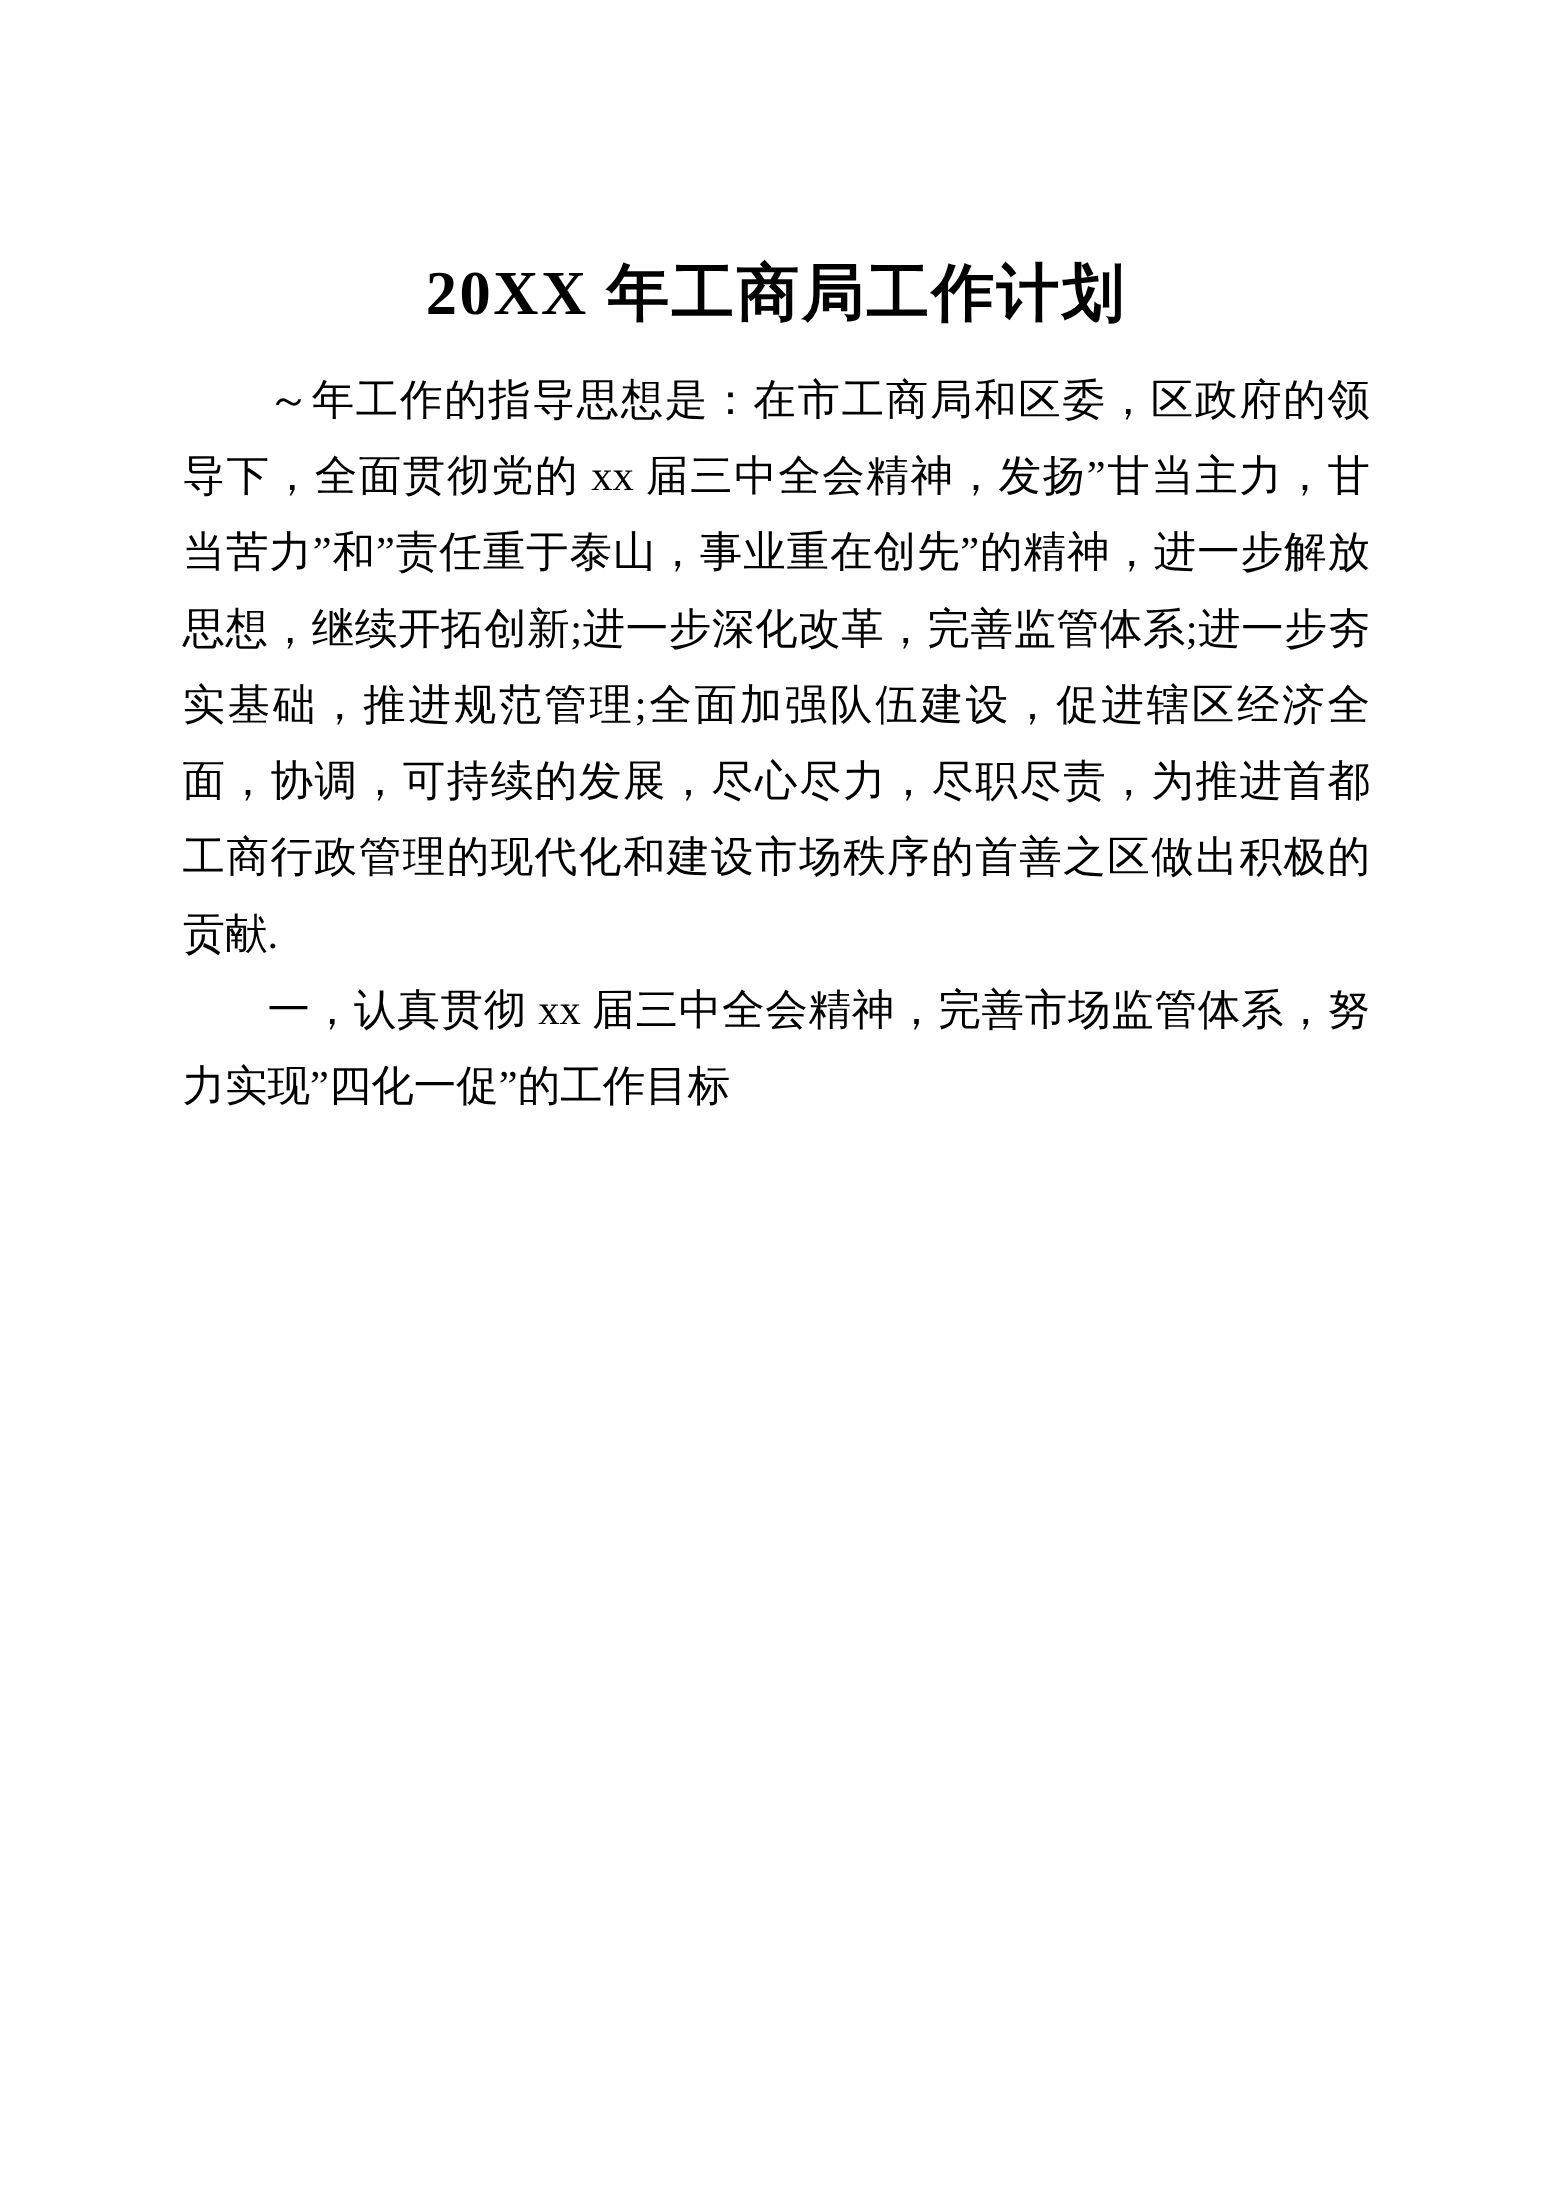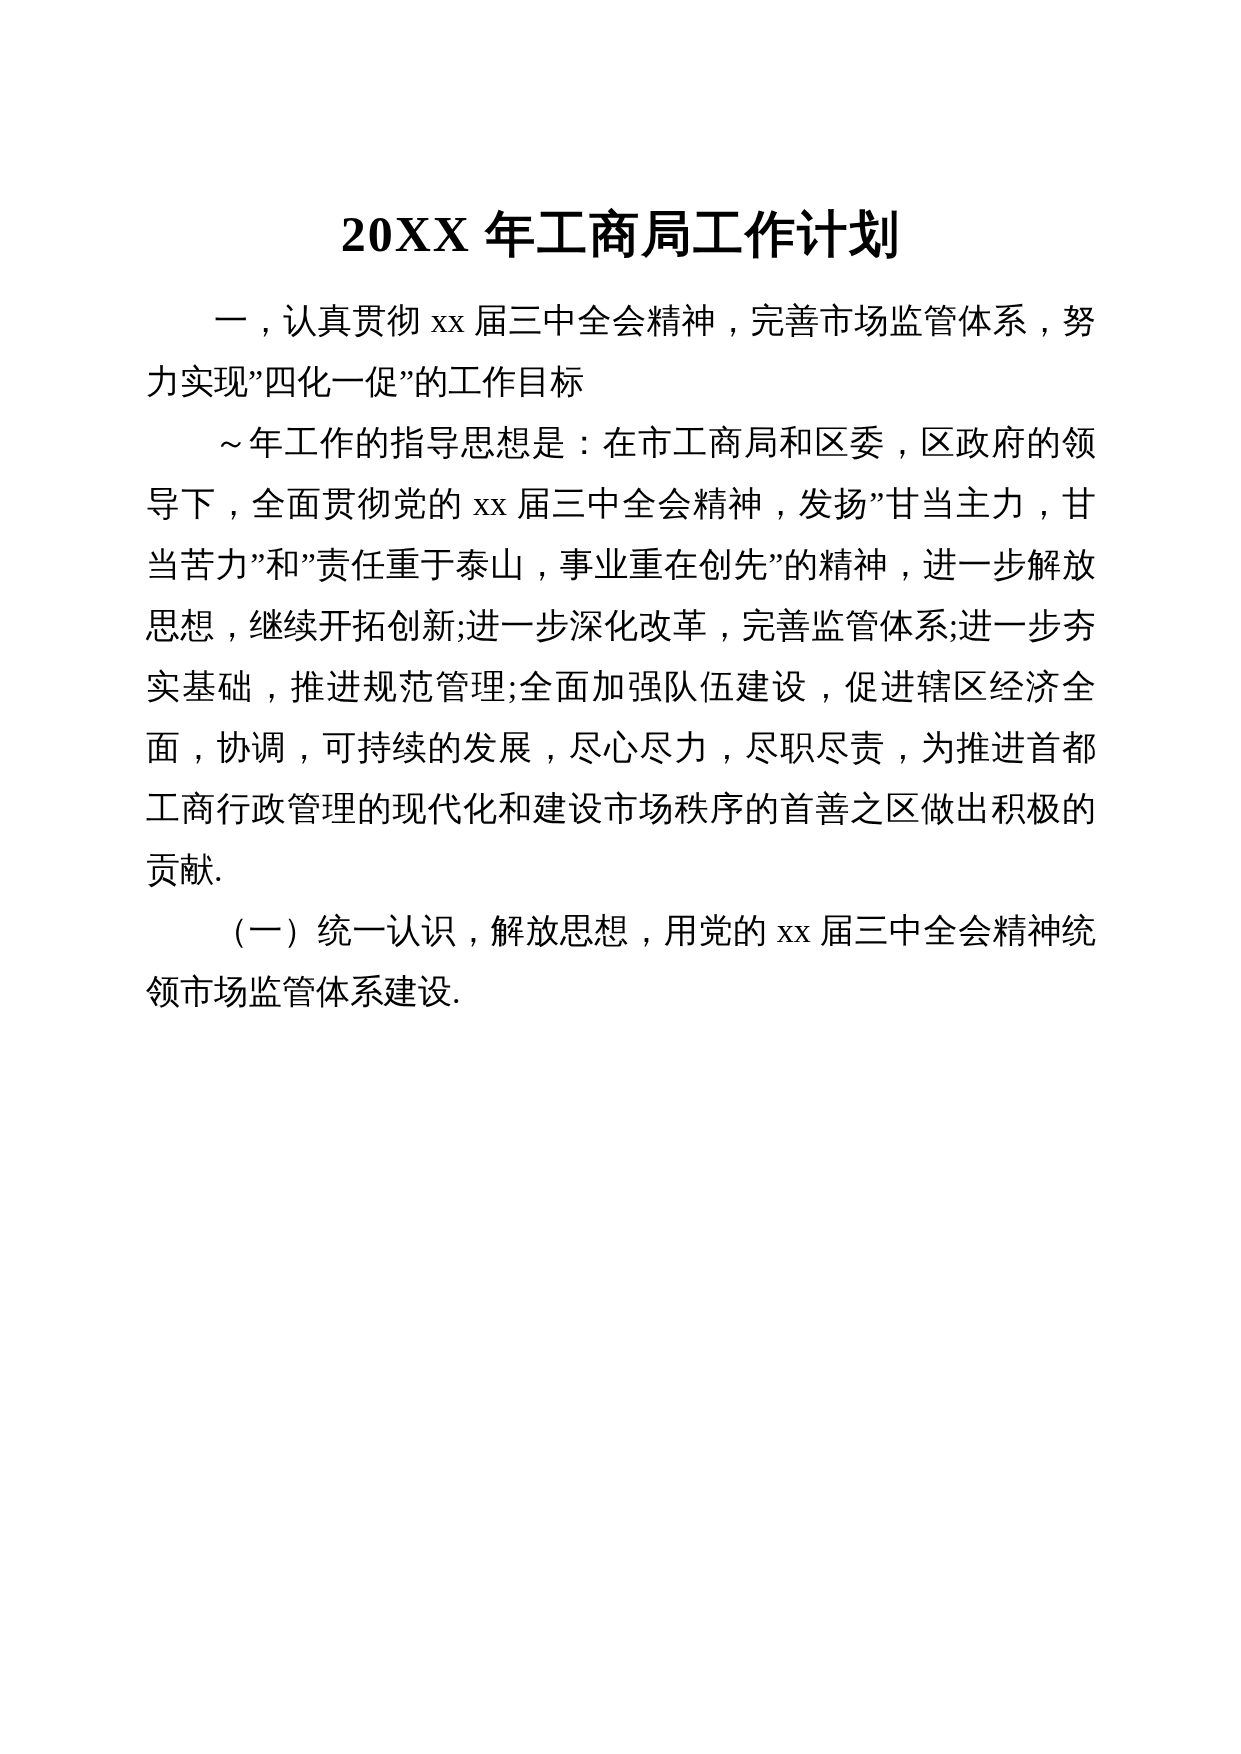--- a/index.html
+++ b/index.html
@@ -58,21 +58,20 @@
     color: #737373;
   }
 </style>
 </head>
 <body>
 
 <div class="page">
   <div class="content">
     <h1 class="doc-title">20XX 年工商局工作计划</h1>
     <div class="doc-body">
+      <p>～年工作的指导思想是：在市工商局和区委，区政府的领导下，全面贯彻党的 xx 届三中全会精神，发扬”甘当主力，甘当苦力”和”责任重于泰山，事业重在创先”的精神，进一步解放思想，继续开拓创新;进一步深化改革，完善监管体系;进一步夯实基础，推进规范管理;全面加强队伍建设，促进辖区经济全面，协调，可持续的发展，尽心尽力，尽职尽责，为推进首都工商行政管理的现代化和建设市场秩序的首善之区做出积极的贡献.</p>
       <p>一，认真贯彻 xx 届三中全会精神，完善市场监管体系，努力实现”四化一促”的工作目标</p>
-      <p>～年工作的指导思想是：在市工商局和区委，区政府的领导下，全面贯彻党的 xx 届三中全会精神，发扬”甘当主力，甘当苦力”和”责任重于泰山，事业重在创先”的精神，进一步解放思想，继续开拓创新;进一步深化改革，完善监管体系;进一步夯实基础，推进规范管理;全面加强队伍建设，促进辖区经济全面，协调，可持续的发展，尽心尽力，尽职尽责，为推进首都工商行政管理的现代化和建设市场秩序的首善之区做出积极的贡献.</p>
-      <p>（一）统一认识，解放思想，用党的 xx 届三中全会精神统领市场监管体系建设.</p>
     </div>
   </div>
   <div class="page-footer">
     <span>第 1 页 共 3 页</span>
   </div>
 </div>
 
 </body></html>

